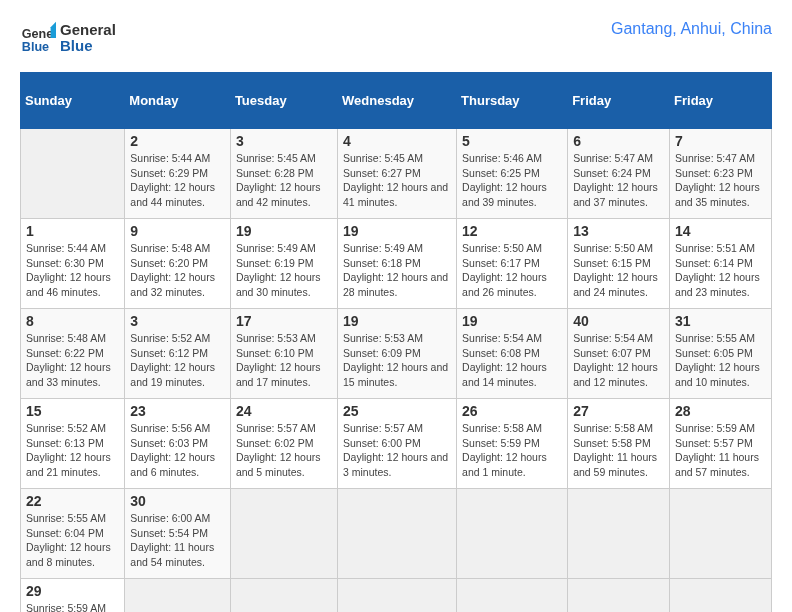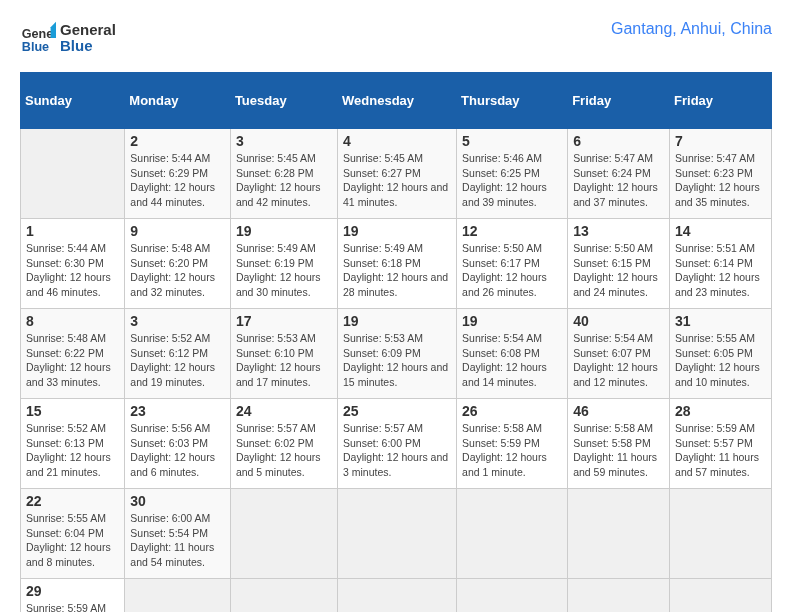--- a/index.html
+++ b/index.html
@@ -313,21 +313,21 @@
       </td>
         <td>
         <span class="day-num">26</span>
         <span class="day-info">
           Sunrise: 5:58 AM<br>
           Sunset: 5:59 PM<br>
           Daylight: 12 hours and 1 minute.
         </span>
       </td>
         <td>
-        <span class="day-num">46</span>
+        <span class="day-num">27</span>
         <span class="day-info">
           Sunrise: 5:58 AM<br>
           Sunset: 5:58 PM<br>
           Daylight: 11 hours and 59 minutes.
         </span>
       </td>
         <td>
         <span class="day-num">28</span>
         <span class="day-info">
           Sunrise: 5:59 AM<br>

